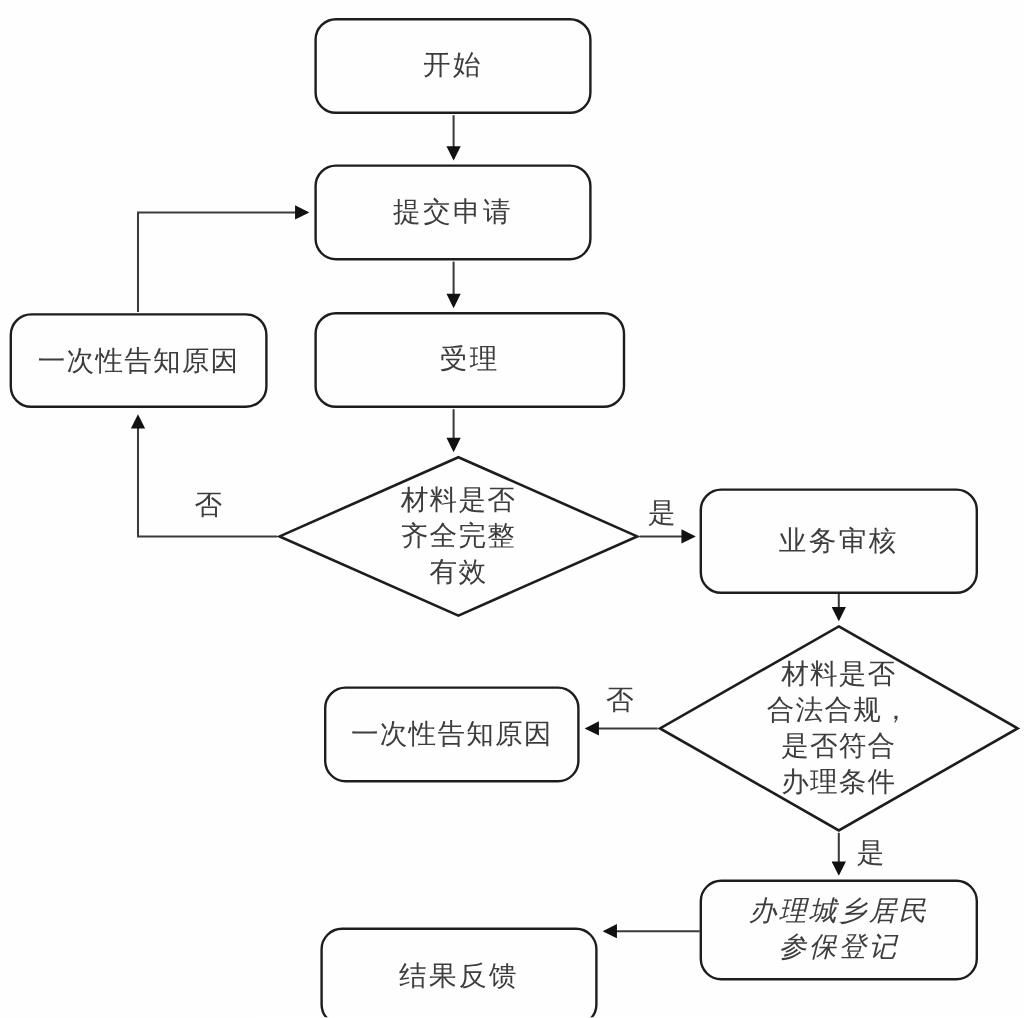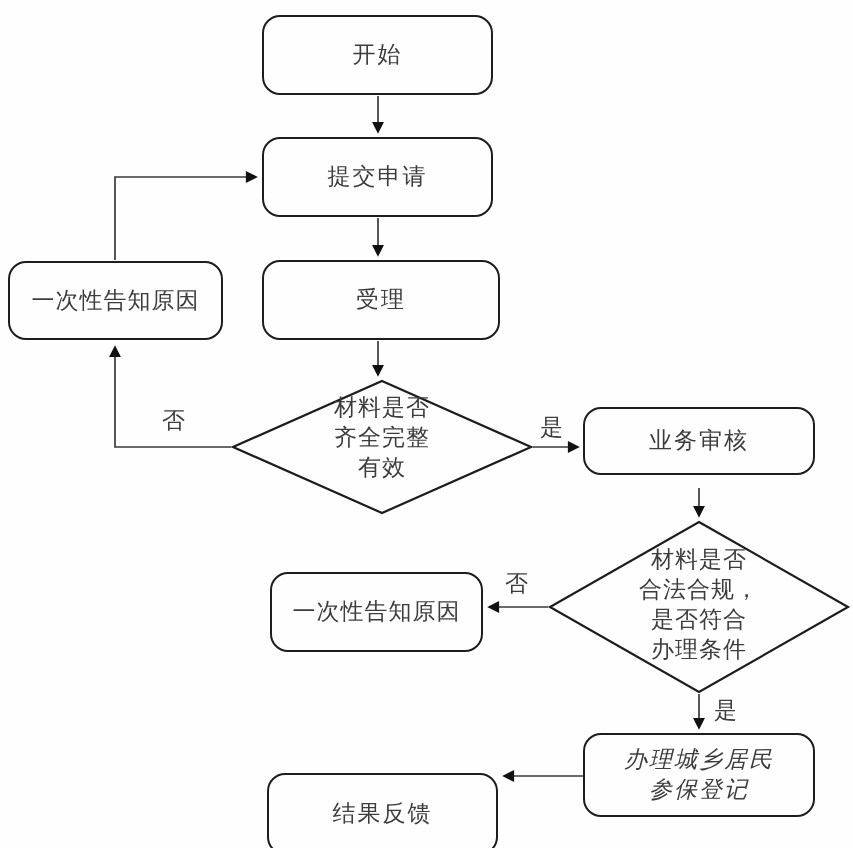--- a/index.html
+++ b/index.html
@@ -34,21 +34,21 @@
     text-align: center;
     color: #3d3d3d;
     font-size: 23px;
     letter-spacing: 2px;
     line-height: 30px;
     white-space: pre-line;
   }
   .diamond-label {
     position: absolute;
     display: flex;
-    align-items: flex-start;
+    align-items: center;
     justify-content: center;
     text-align: center;
     color: #3d3d3d;
     font-size: 23px;
     letter-spacing: 1px;
     line-height: 30px;
     white-space: pre-line;
     pointer-events: none;
   }
   .edge-label {
@@ -88,35 +88,35 @@
   </svg>
 
   <div class="node" style="left:262px; top:137px; width:231px; height:80px;">
     <span>提交申请</span>
   </div>
 
   <div class="node" style="left:262px; top:15px;  width:231px; height:80px;">
     <span>开始</span>
   </div>
 
-  <div class="node" style="left:262px; top:260px; width:238px; height:80px;">
+  <div class="node" style="left:262px; top:260px; width:259px; height:80px;">
     <span>受理</span>
   </div>
 
   <div class="node" style="left:8px; top:261px; width:215px; height:79px; letter-spacing:1px;">
     <span>一次性告知原因</span>
   </div>
 
   <div class="diamond-label" style="left:292px; top:393px; width:180px; height:108px;">
     <span>材料是否
 齐全完整
 有效</span>
   </div>
 
-  <div class="node" style="left:583px; top:407px; width:232px; height:68px;">
+  <div class="node" style="left:583px; top:407px; width:232px; height:88px;">
     <span>业务审核</span>
   </div>
 
   <div class="diamond-label" style="left:609px; top:545px; width:180px; height:124px;">
     <span>材料是否
 合法合规，
 是否符合
 办理条件</span>
   </div>
 

